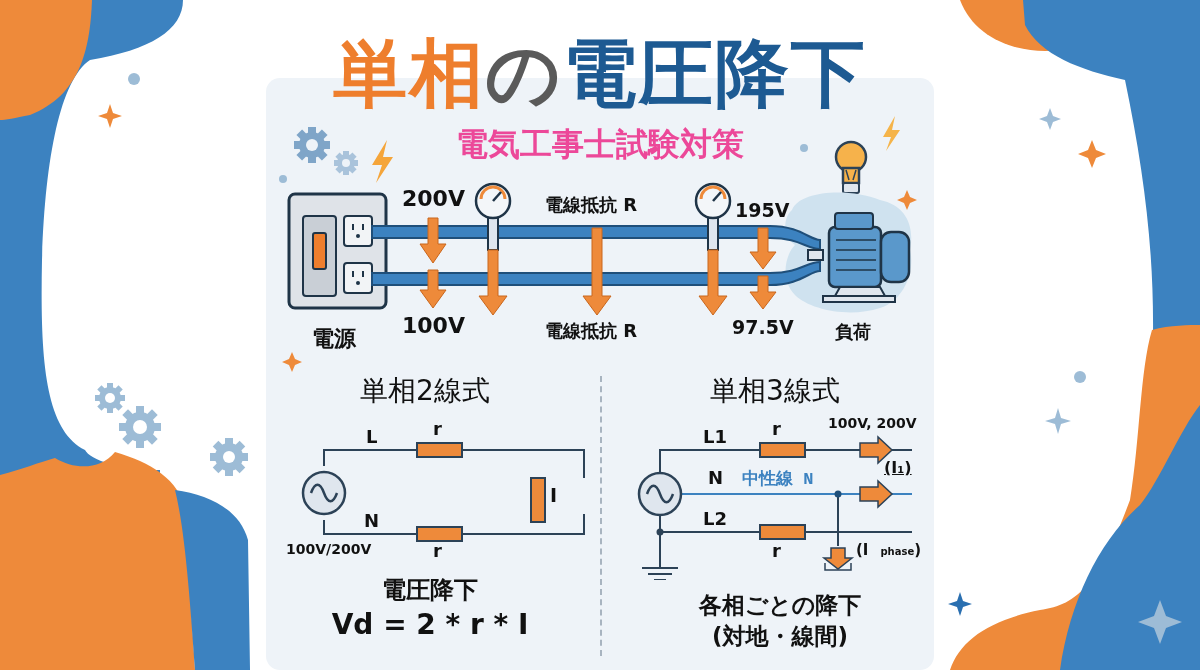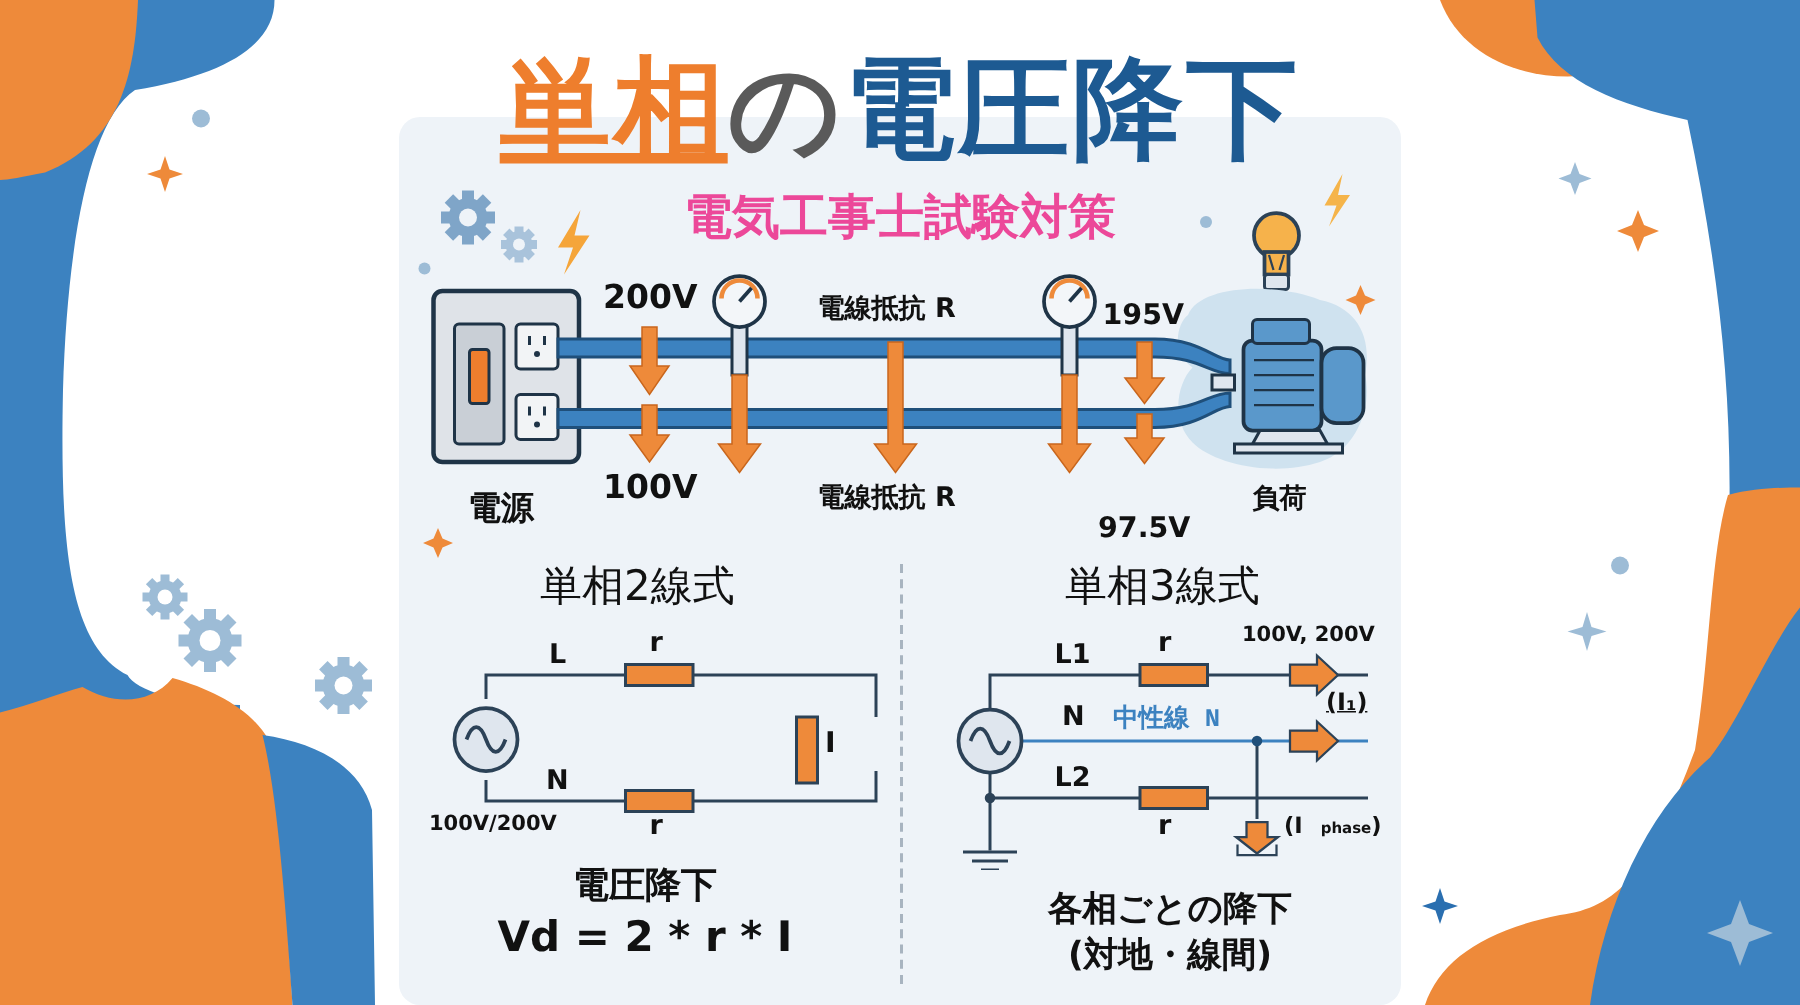--- a/index.html
+++ b/index.html
@@ -1,21 +1,21 @@
 <!DOCTYPE html>
 <html><head>
 <meta charset="utf-8">
 <style>
   html,body{margin:0;padding:0;}
   body{width:1200px;height:670px;position:relative;overflow:hidden;background:#ffffff;font-family:"DejaVu Sans","Liberation Sans",sans-serif;}
   .abs{position:absolute;}
   #bg{position:absolute;left:0;top:0;width:1200px;height:670px;}
   .panel{position:absolute;left:266px;top:78px;width:668px;height:592px;background:#eef3f8;border-radius:14px;}
   .title{position:absolute;left:0;top:28px;width:1200px;text-align:center;font-weight:bold;font-size:74px;letter-spacing:2px;line-height:90px;}
-  .title .t1{color:#ee7e2d;text-decoration:underline;}
+  .title .t1{color:#ee7e2d;}
   .title .t2{color:#5a5a5a;}
   .title .t3{color:#1d5a92;}
   .subtitle{position:absolute;left:0;top:124px;width:1200px;text-align:center;font-weight:bold;font-size:32px;color:#ec4899;line-height:40px;}
   .lbl{position:absolute;font-weight:bold;color:#111;white-space:nowrap;}
   .sec-title{position:absolute;font-weight:normal;font-size:28px;color:#111;white-space:nowrap;text-align:center;}
   .formula{position:absolute;font-weight:bold;color:#111;text-align:center;white-space:nowrap;}
 </style>
 </head>
 <body>
 
@@ -171,21 +171,21 @@
     <path d="M758,228 L768,228 L768,252 L776,252 L763,269 L750,252 L758,252 Z"></path>
     <path d="M758,276 L768,276 L768,292 L776,292 L763,309 L750,292 L758,292 Z"></path>
   </g>
 </svg>
 
 <div class="lbl" style="left:402px;top:186px;font-size:22px;">200V</div>
 <div class="lbl" style="left:402px;top:313px;font-size:22px;">100V</div>
 <div class="lbl" style="left:545px;top:193px;font-size:18px;">電線抵抗 R</div>
 <div class="lbl" style="left:545px;top:319px;font-size:18px;">電線抵抗 R</div>
 <div class="lbl" style="left:735px;top:199px;font-size:19px;">195V</div>
-<div class="lbl" style="left:732px;top:316px;font-size:19px;margin-top:25px;">97.5V</div>
+<div class="lbl" style="left:732px;top:316px;font-size:19px;">97.5V</div>
 <div class="lbl" style="left:312px;top:324px;font-size:22px;">電源</div>
 <div class="lbl" style="left:835px;top:320px;font-size:18px;">負荷</div>
 
 <div class="abs" style="left:600px;top:376px;width:0;height:280px;border-left:2px dashed #a8b4c0;"></div>
 
 <div class="sec-title" style="left:330px;top:372px;width:190px;">単相2線式</div>
 <svg class="abs" style="left:270px;top:420px;" width="320" height="130" viewBox="0 0 320 130">
   <g stroke="#2c4257" stroke-width="2" fill="none">
     <path d="M54,46 L54,30 L314,30 L314,58"></path>
     <path d="M54,100 L54,114 L314,114 L314,94"></path>

